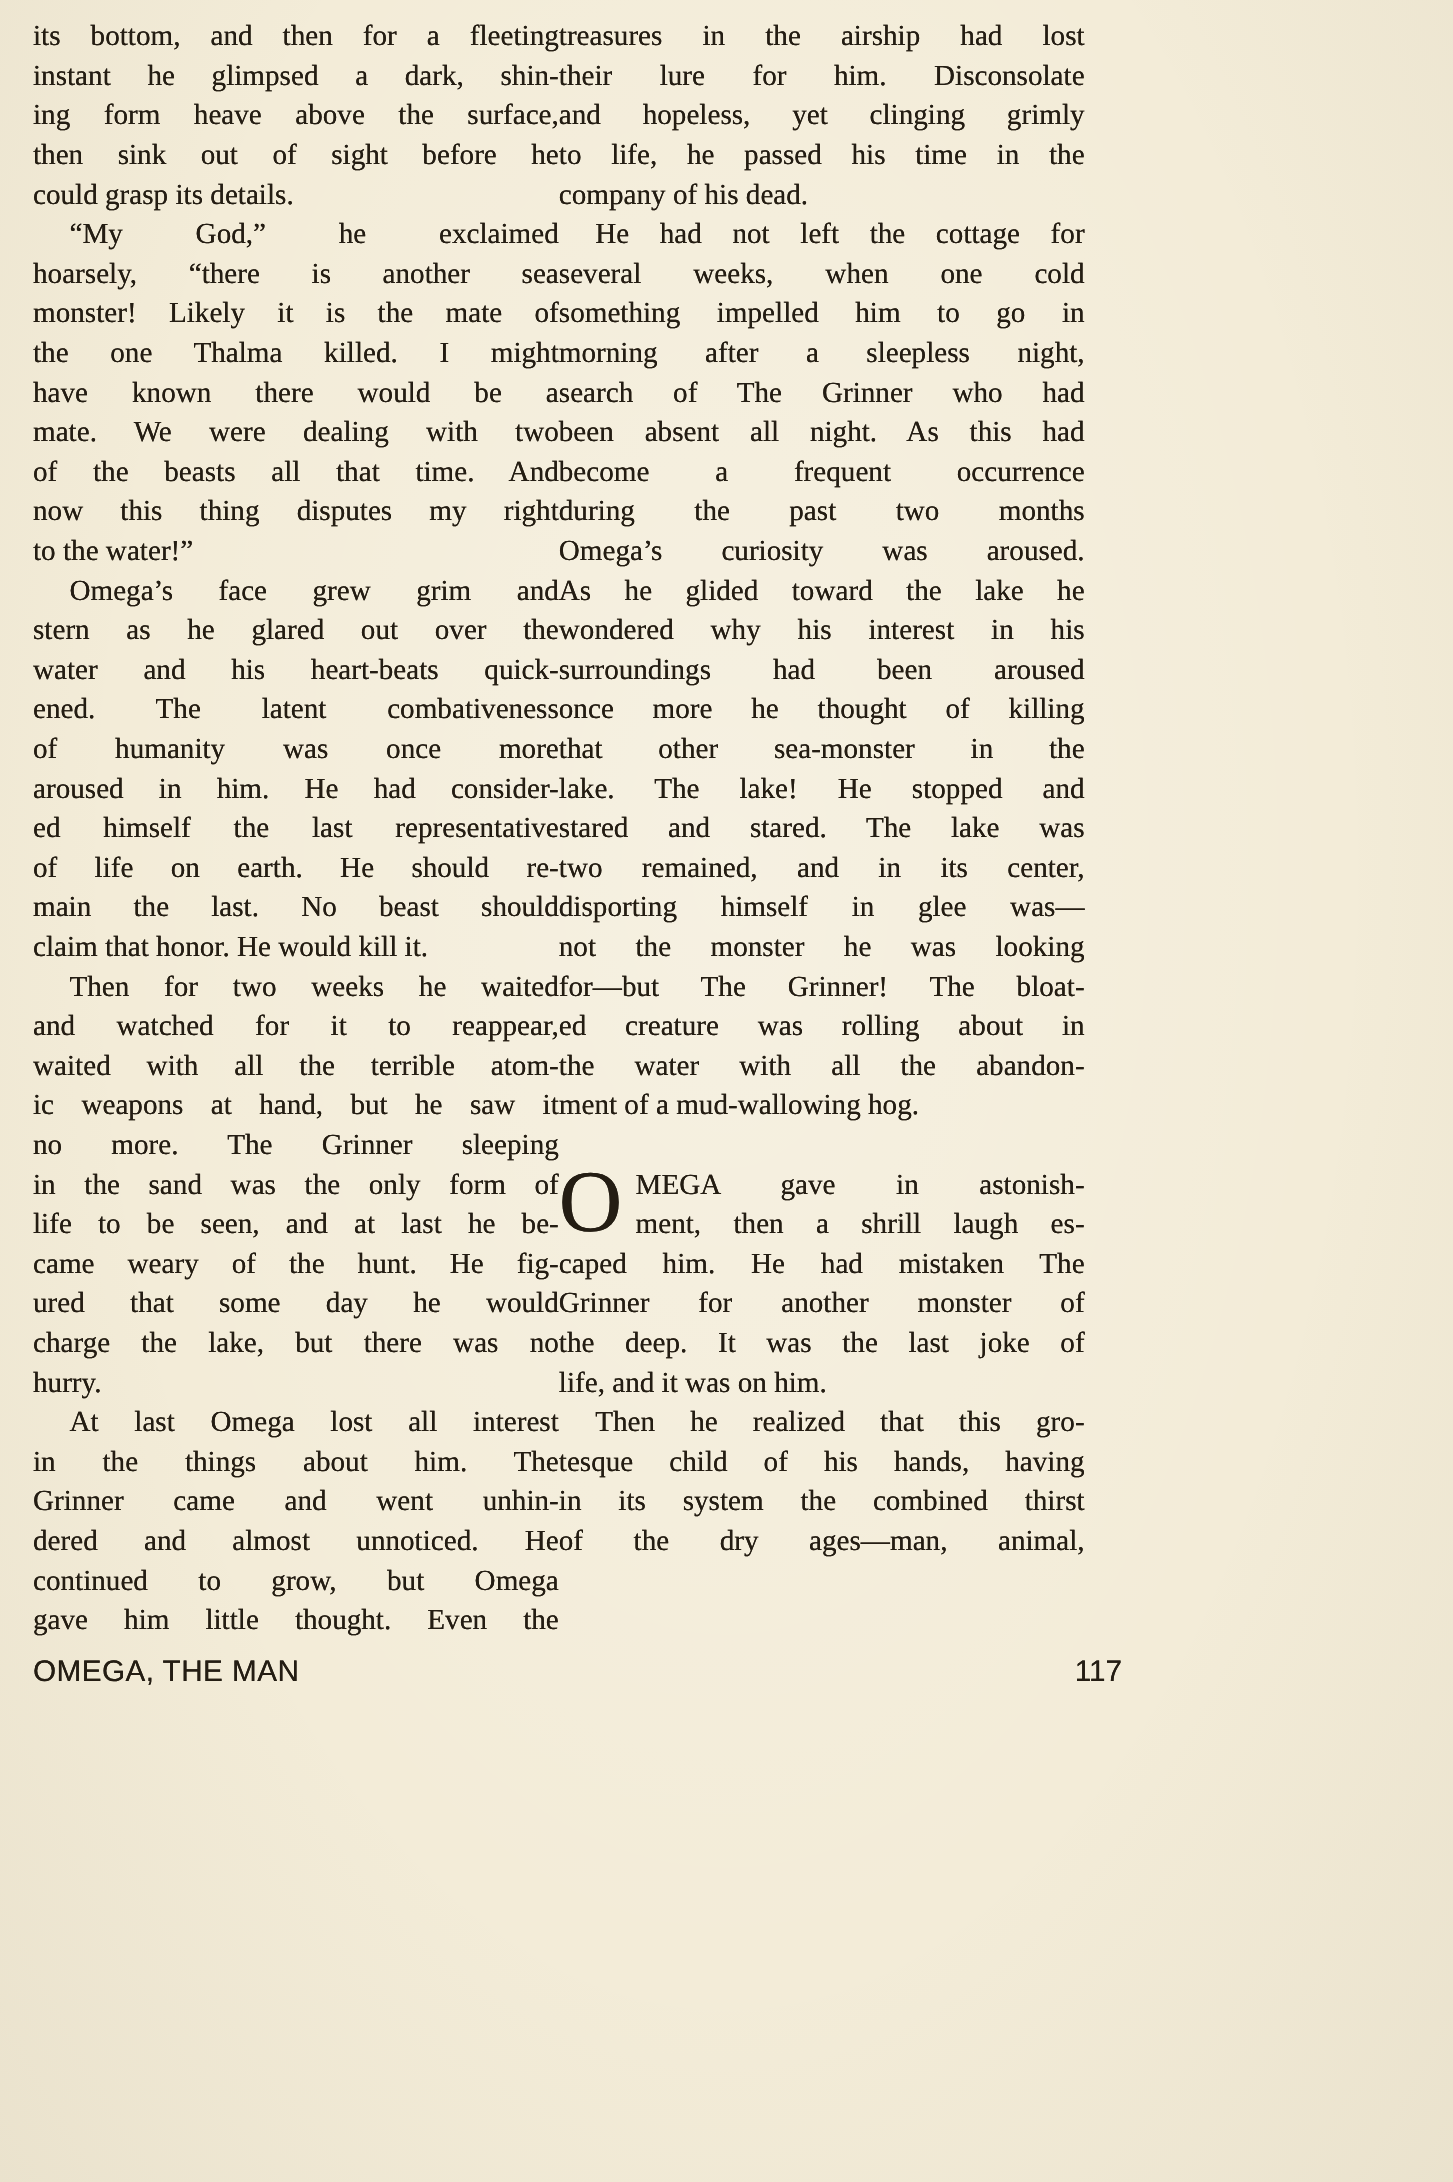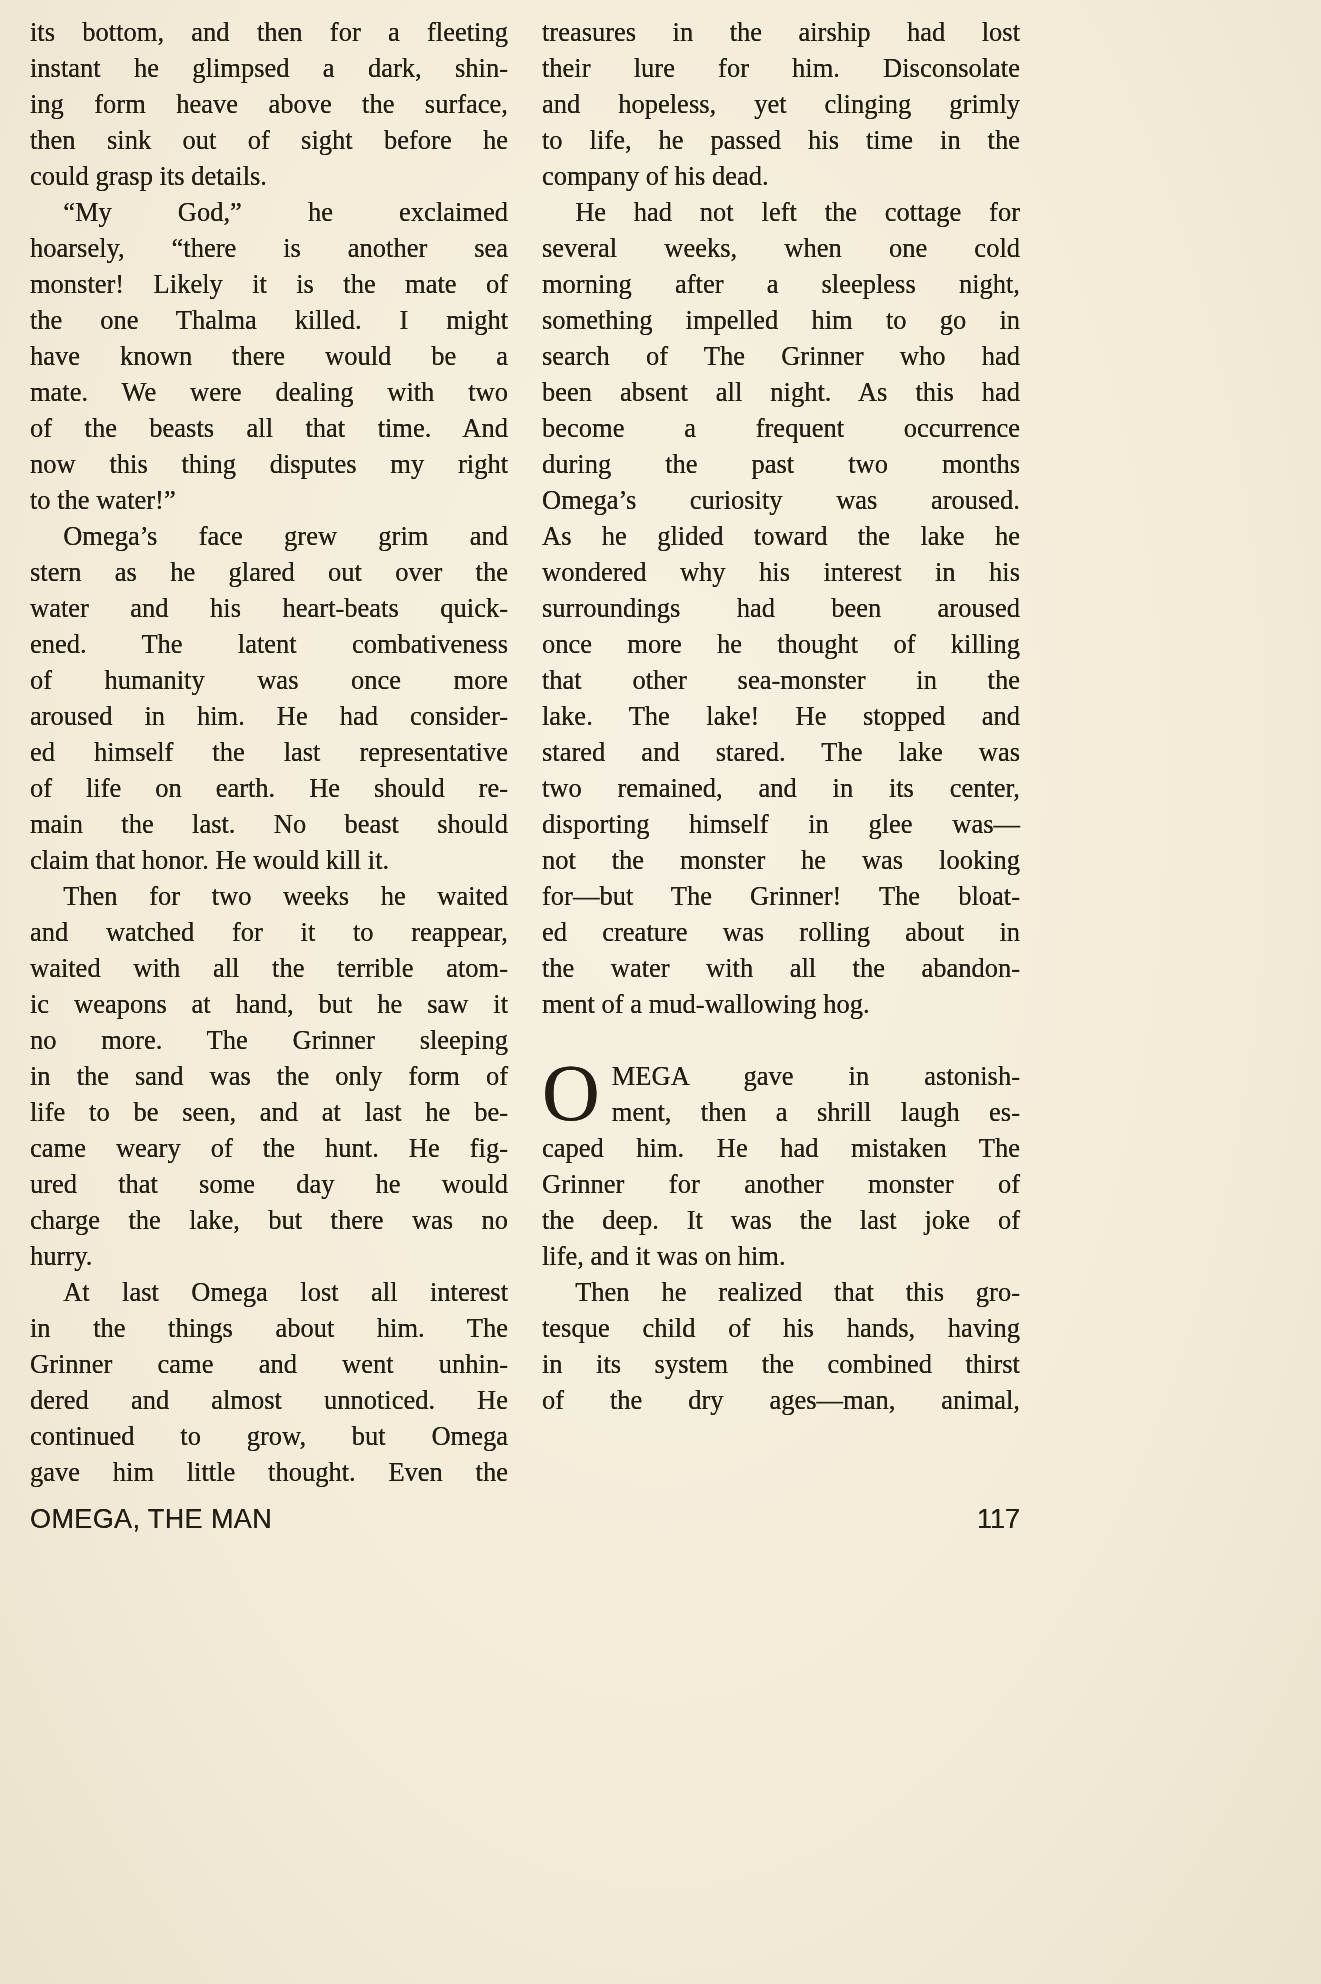--- a/index.html
+++ b/index.html
@@ -20,21 +20,20 @@
     background-image: radial-gradient(ellipse at 50% 40%, rgba(255,255,255,0.25) 0%, rgba(0,0,0,0.0) 60%, rgba(90,70,30,0.06) 100%);
     overflow: hidden;
     font-family: "Liberation Serif", serif;
     color: var(--ink);
   }
   .text-block {
     position: absolute;
     top: 14px;
     left: 30px;
     display: flex;
-    gap: 34px;
   }
   .column {
     width: 478px;
     font-size: 26.5px;
   }
   .para { margin: 0; }
   .para.section-break { margin-top: 36px; }
   .line {
     line-height: 36px;
     text-align: justify;
@@ -136,22 +135,22 @@
         <div class="para">
           <div class="line first">treasures in the airship had lost</div>
           <div class="line">their lure for him. Disconsolate</div>
           <div class="line">and hopeless, yet clinging grimly</div>
           <div class="line">to life, he passed his time in the</div>
           <div class="line end">company of his dead.</div>
         </div>
         <div class="para indent">
           <div class="line first">He had not left the cottage for</div>
           <div class="line">several weeks, when one cold</div>
+          <div class="line">something impelled him to go in</div>
           <div class="line">morning after a sleepless night,</div>
-          <div class="line">something impelled him to go in</div>
           <div class="line">search of The Grinner who had</div>
           <div class="line">been absent all night. As this had</div>
           <div class="line">become a frequent occurrence</div>
           <div class="line">during the past two months</div>
           <div class="line">Omega’s curiosity was aroused.</div>
           <div class="line">As he glided toward the lake he</div>
           <div class="line">wondered why his interest in his</div>
           <div class="line">surroundings had been aroused</div>
           <div class="line">once more he thought of killing</div>
           <div class="line">that other sea-monster in the</div>

